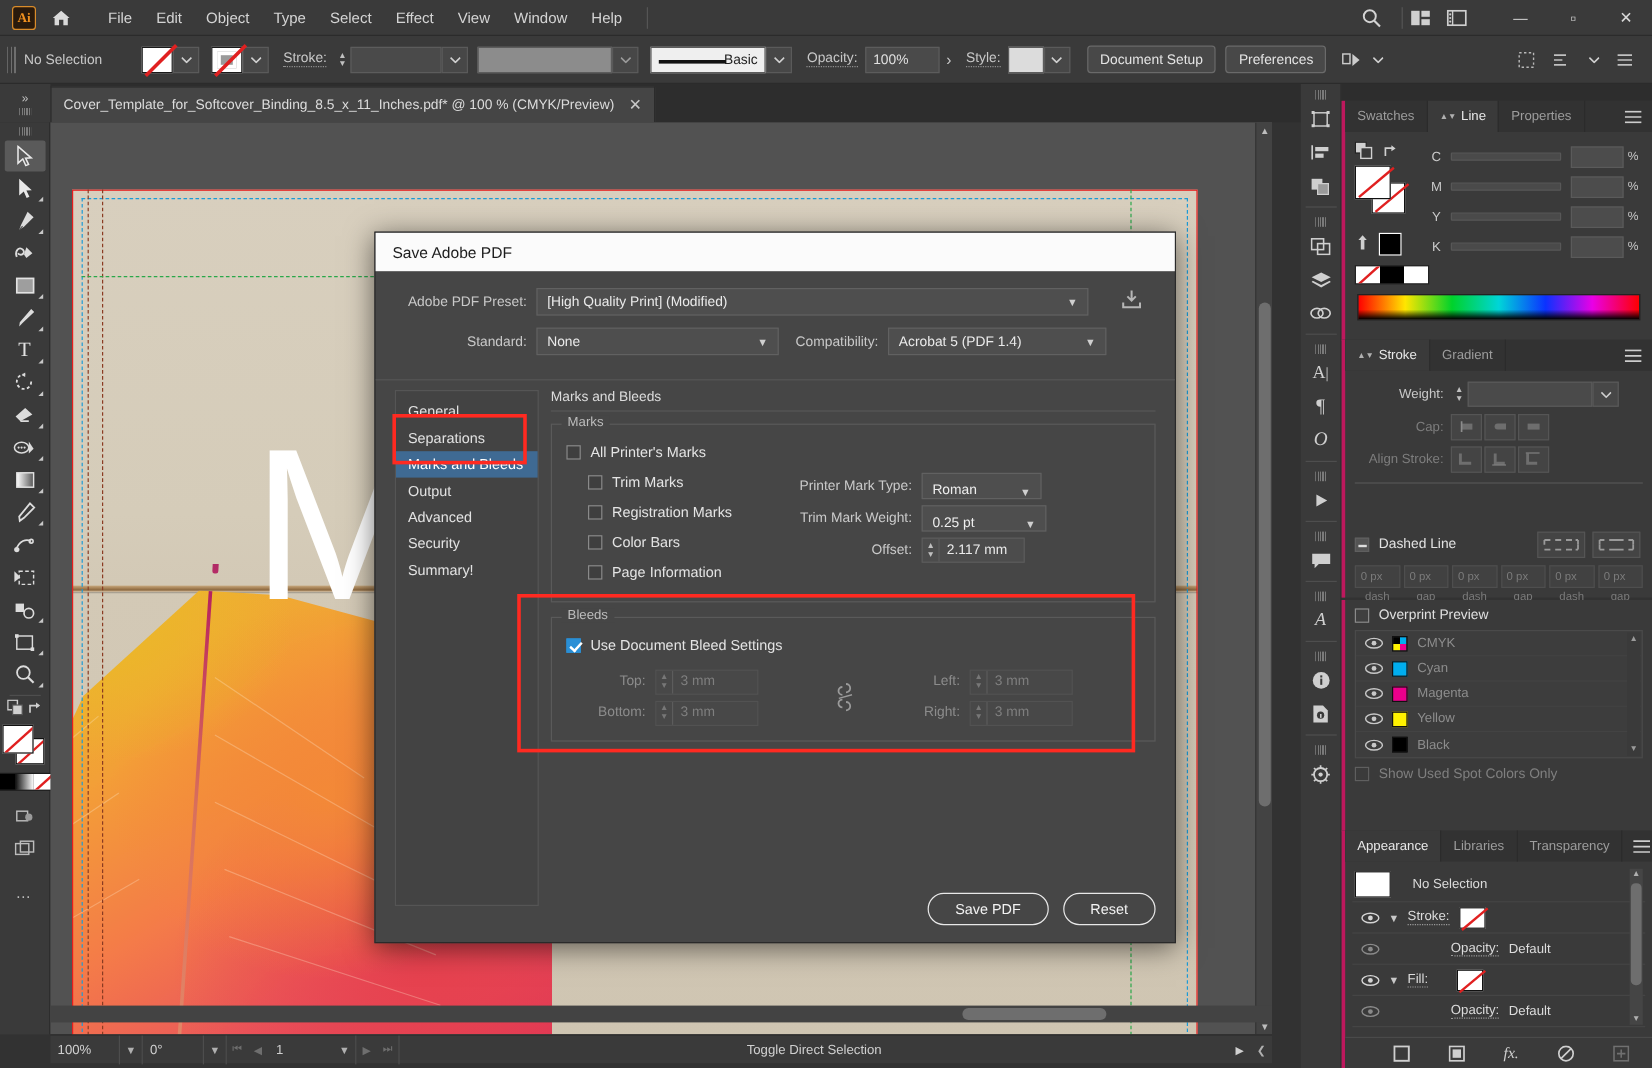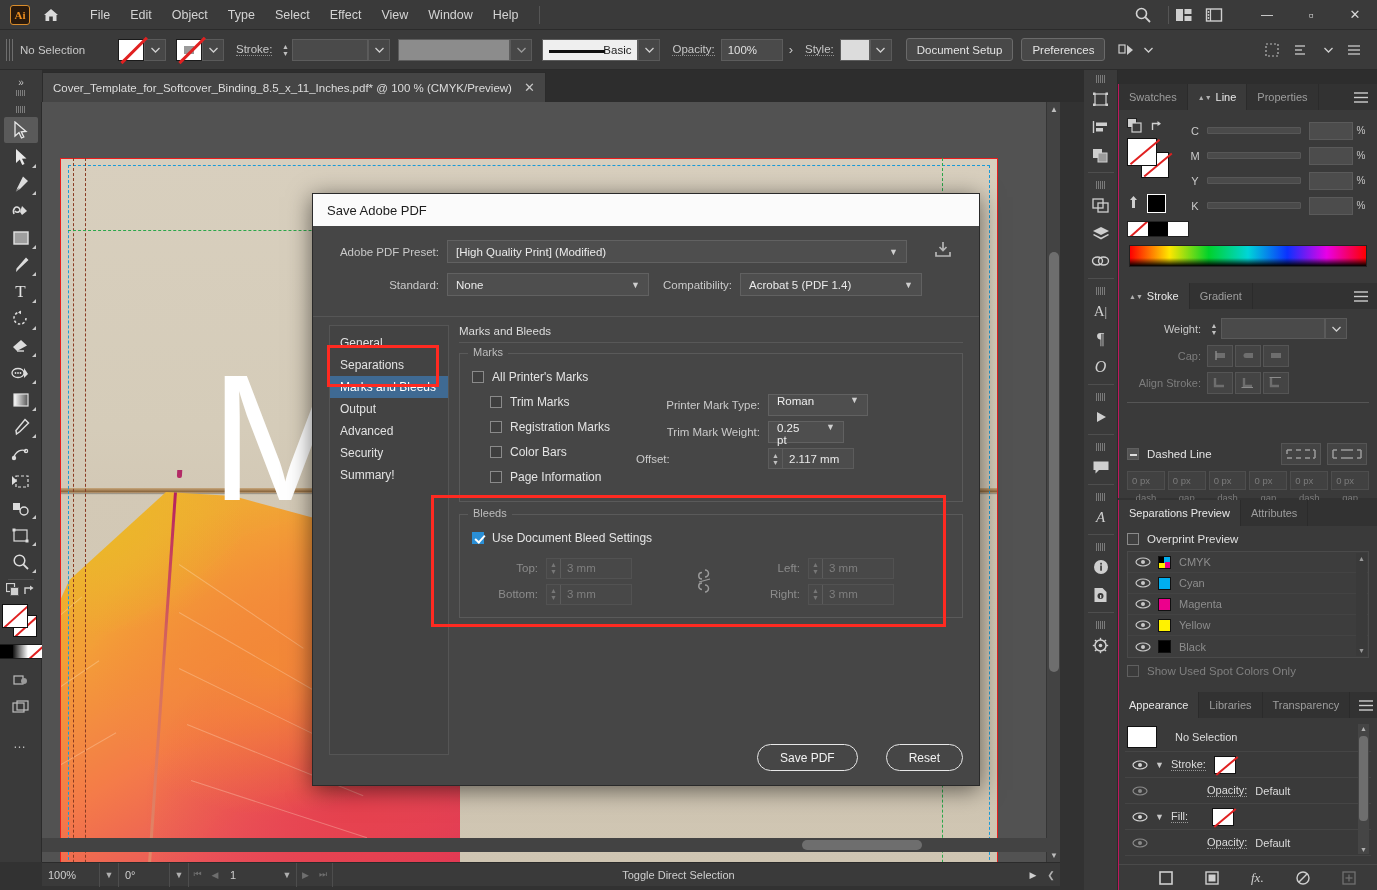--- a/index.html
+++ b/index.html
@@ -170,21 +170,21 @@
   #dockstrip{
     position:absolute;left:1084px;top:70px;width:34px;height:820px;background:#3a3a3a;
     display:flex;flex-direction:column;align-items:center;border-right:1px solid #2b2b2b;
   }
   .dock-grip{width:9px;height:8px;margin:5px 0 2px;
     background:repeating-linear-gradient(to right,#7a7a7a 0 1px,transparent 1px 2px);}
   .dock-icon{width:28px;height:28px;display:flex;align-items:center;justify-content:center;cursor:pointer;color:#cfcfcf;}
   .dock-sep{width:26px;height:1px;background:#4e4e4e;margin:3px 0;}
 
   
-  .panel{position:absolute;left:1118px;width:259px;background:#3a3a3a;border-left:1px solid #be185d;}
+  .panel{position:absolute;left:1118px;width:259px;background:#3a3a3a;border-left:3px solid #be185d;}
   .panel-tabs{display:flex;height:26px;background:#323232;align-items:stretch;}
   .ptab{
     display:flex;align-items:center;padding:0 10px;font-size:11px;color:#9d9d9d;cursor:pointer;
     border-right:1px solid #2b2b2b;
   }
   .ptab.active{background:#3a3a3a;color:#e8e8e8;}
   .ptab .dblarrow{font-size:7px;margin-right:4px;color:#b0b0b0;line-height:7px;display:flex;flex-direction:column;}
   .pmenu{margin-left:auto;display:flex;align-items:center;padding:0 9px;color:#cdcdcd;cursor:pointer;}
   .panel-body{padding:8px;}
 
@@ -269,23 +269,23 @@
   .fieldset{border:1px solid #5a5a5a;padding:10px 12px 12px;position:relative;margin-bottom:12px;}
   .fieldset > .legend{position:absolute;top:-8px;left:8px;background:#464646;padding:0 5px;font-size:11px;color:#bdbdbd;}
   .cbrow{display:flex;align-items:center;height:25px;font-size:12px;color:#e4e4e4;}
   .cbrow .chk{margin-right:8px;}
   .num-field{height:21px;background:#4c4c4c;border:1px solid #5c5c5c;display:flex;align-items:center;}
   .num-field.dim{background:#484848;border-color:#525252;color:#7f7f7f;}
   .spin{width:14px;display:flex;flex-direction:column;align-items:center;justify-content:center;
     color:#c0c0c0;font-size:7px;line-height:7px;border-right:1px solid #5c5c5c;height:100%;}
   .spin.dim{color:#777;}
   .mini-sel{height:22px;background:#4e4e4e;border:1px solid #616161;color:#eee;display:flex;
-    align-items:flex-start;padding:0 8px;font-size:11.5px;cursor:pointer;}
+    align-items:flex-end;padding:0 8px;font-size:11.5px;cursor:pointer;}
   .mini-sel .cv{margin-left:auto;padding-left:14px;font-size:9px;color:#cfcfcf;}
-  #dlg-buttons{position:absolute;right:16px;bottom:14px;display:flex;gap:28px;}
+  #dlg-buttons{position:absolute;right:16px;bottom:14px;display:flex;gap:12px;}
   .pill{
     height:27px;padding:0 22px;border:1.4px solid #e8e8e8;border-radius:14px;background:transparent;
     color:#f2f2f2;font-size:12px;display:flex;align-items:center;cursor:pointer;
   }
 
   
   .annot{position:absolute;border:3px solid #ff2a21;pointer-events:none;z-index:50;}
 </style>
 </head>
 <body>
@@ -968,28 +968,20 @@
       <span class="dash-lab">gap</span>
       <span class="dash-lab">dash</span>
       <span class="dash-lab">gap</span>
       <span class="dash-lab">dash</span>
       <span class="dash-lab">gap</span>
     </div>
   </div>
 </div>
 
 <div class="panel" style="top:500px;height:193px;">
-  <div class="panel-tabs">
-    <div class="ptab active">
-        <span>Separations Preview</span>
-      </div>
-    <div class="ptab">
-        <span>Attributes</span>
-      </div>
-  </div>
   <div class="panel-body" style="padding:7px 8px;">
     <div style="display:flex;align-items:center;margin-bottom:6px;">
       <span class="chk"></span>
       <span style="margin-left:8px;font-size:11.5px;color:#e0e0e0;">Overprint Preview</span>
     </div>
     <div class="sep-list">
       <div class="sep-row">
         <span class="sep-eye">
           <svg width="16" height="10" viewBox="0 0 16 10">
               <ellipse cx="8" cy="5" rx="7" ry="4" fill="none" stroke="#c8c8c8" stroke-width="1.2"></ellipse>
@@ -1238,27 +1230,27 @@
           <div style="flex:1;padding-left:14px;padding-top:2px;">
             <div style="display:flex;align-items:center;height:27px;">
               <span style="font-size:11.5px;color:#cacaca;width:132px;text-align:right;padding-right:8px;">Printer Mark Type:</span>
               <span class="mini-sel" style="width:100px;">
                 <span>Roman</span>
                 <span class="cv">▼</span>
               </span>
             </div>
             <div style="display:flex;align-items:center;height:27px;">
               <span style="font-size:11.5px;color:#cacaca;width:132px;text-align:right;padding-right:8px;">Trim Mark Weight:</span>
-              <span class="mini-sel" style="width:76px;">
+              <span class="mini-sel" style="width:104px;">
                 <span>0.25 pt</span>
                 <span class="cv">▼</span>
               </span>
             </div>
             <div style="display:flex;align-items:center;height:27px;">
-              <span style="font-size:11.5px;color:#cacaca;width:132px;padding-right:8px;">Offset:</span>
+              <span style="font-size:11.5px;color:#cacaca;width:132px;text-align:right;padding-right:8px;">Offset:</span>
               <span class="num-field" style="width:86px;">
                 <span class="spin">
                     <span>▲</span>
                     <span>▼</span>
                   </span>
                 <span style="padding-left:6px;font-size:11.5px;color:#eaeaea;">2.117 mm</span>
               </span>
             </div>
           </div>
         </div>

